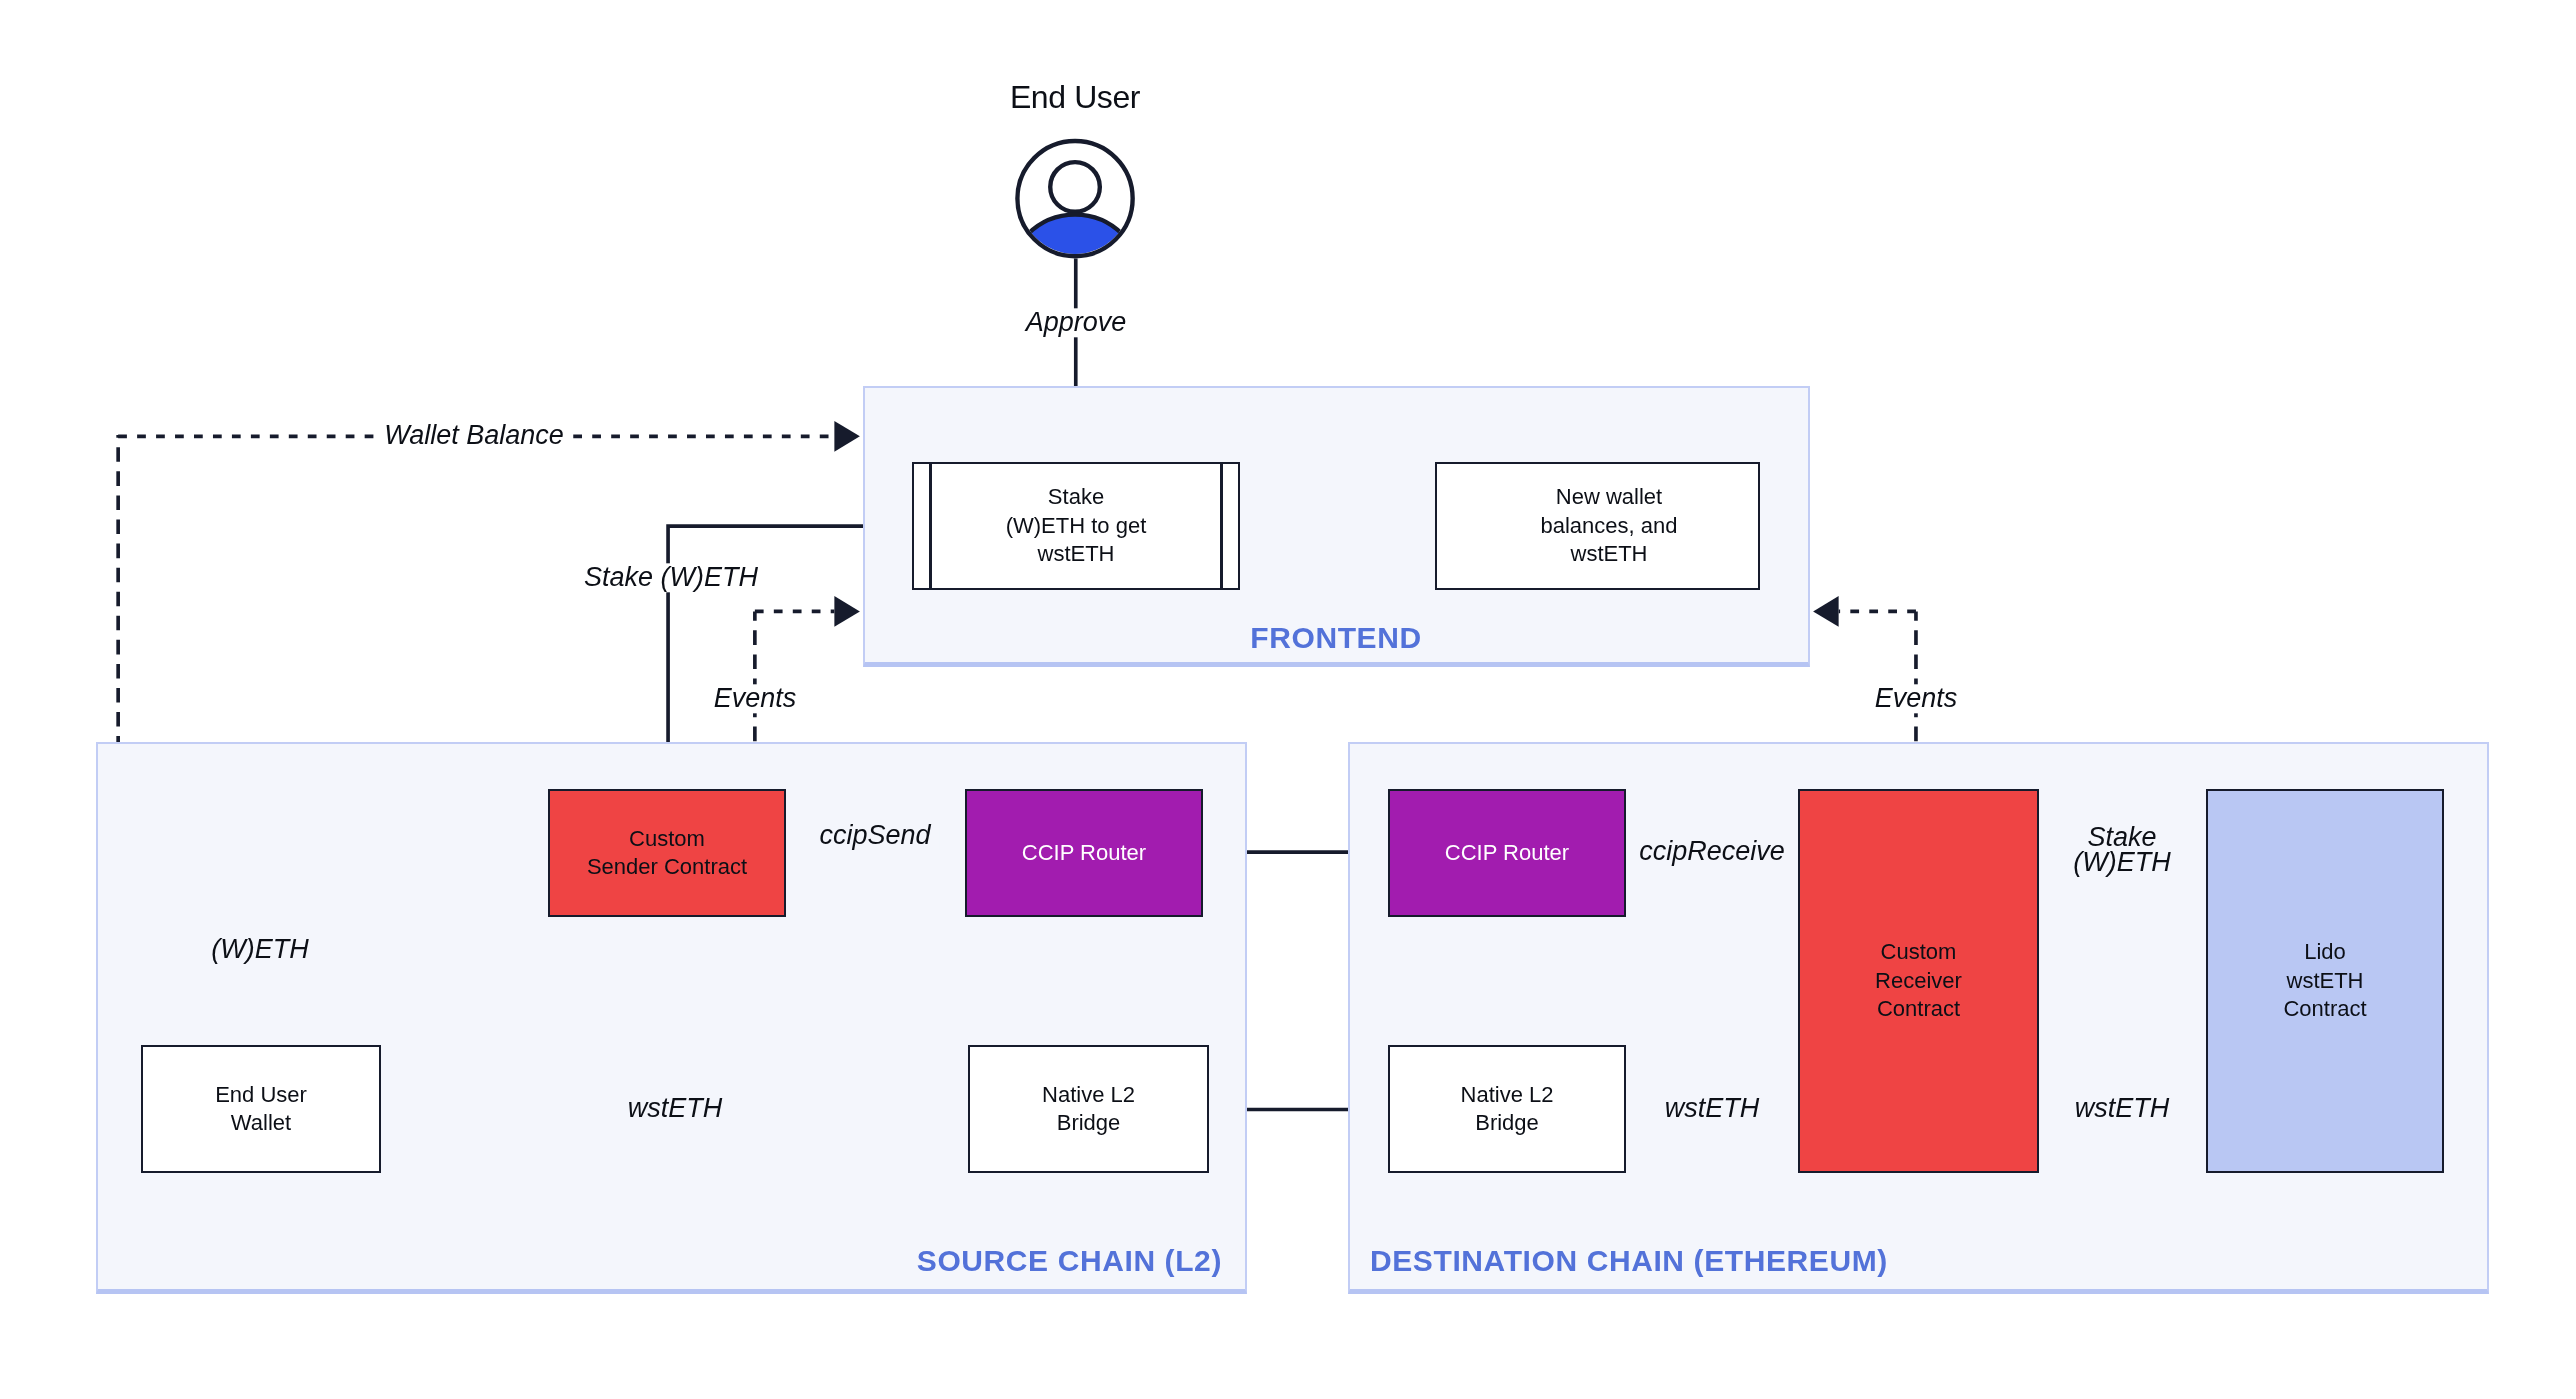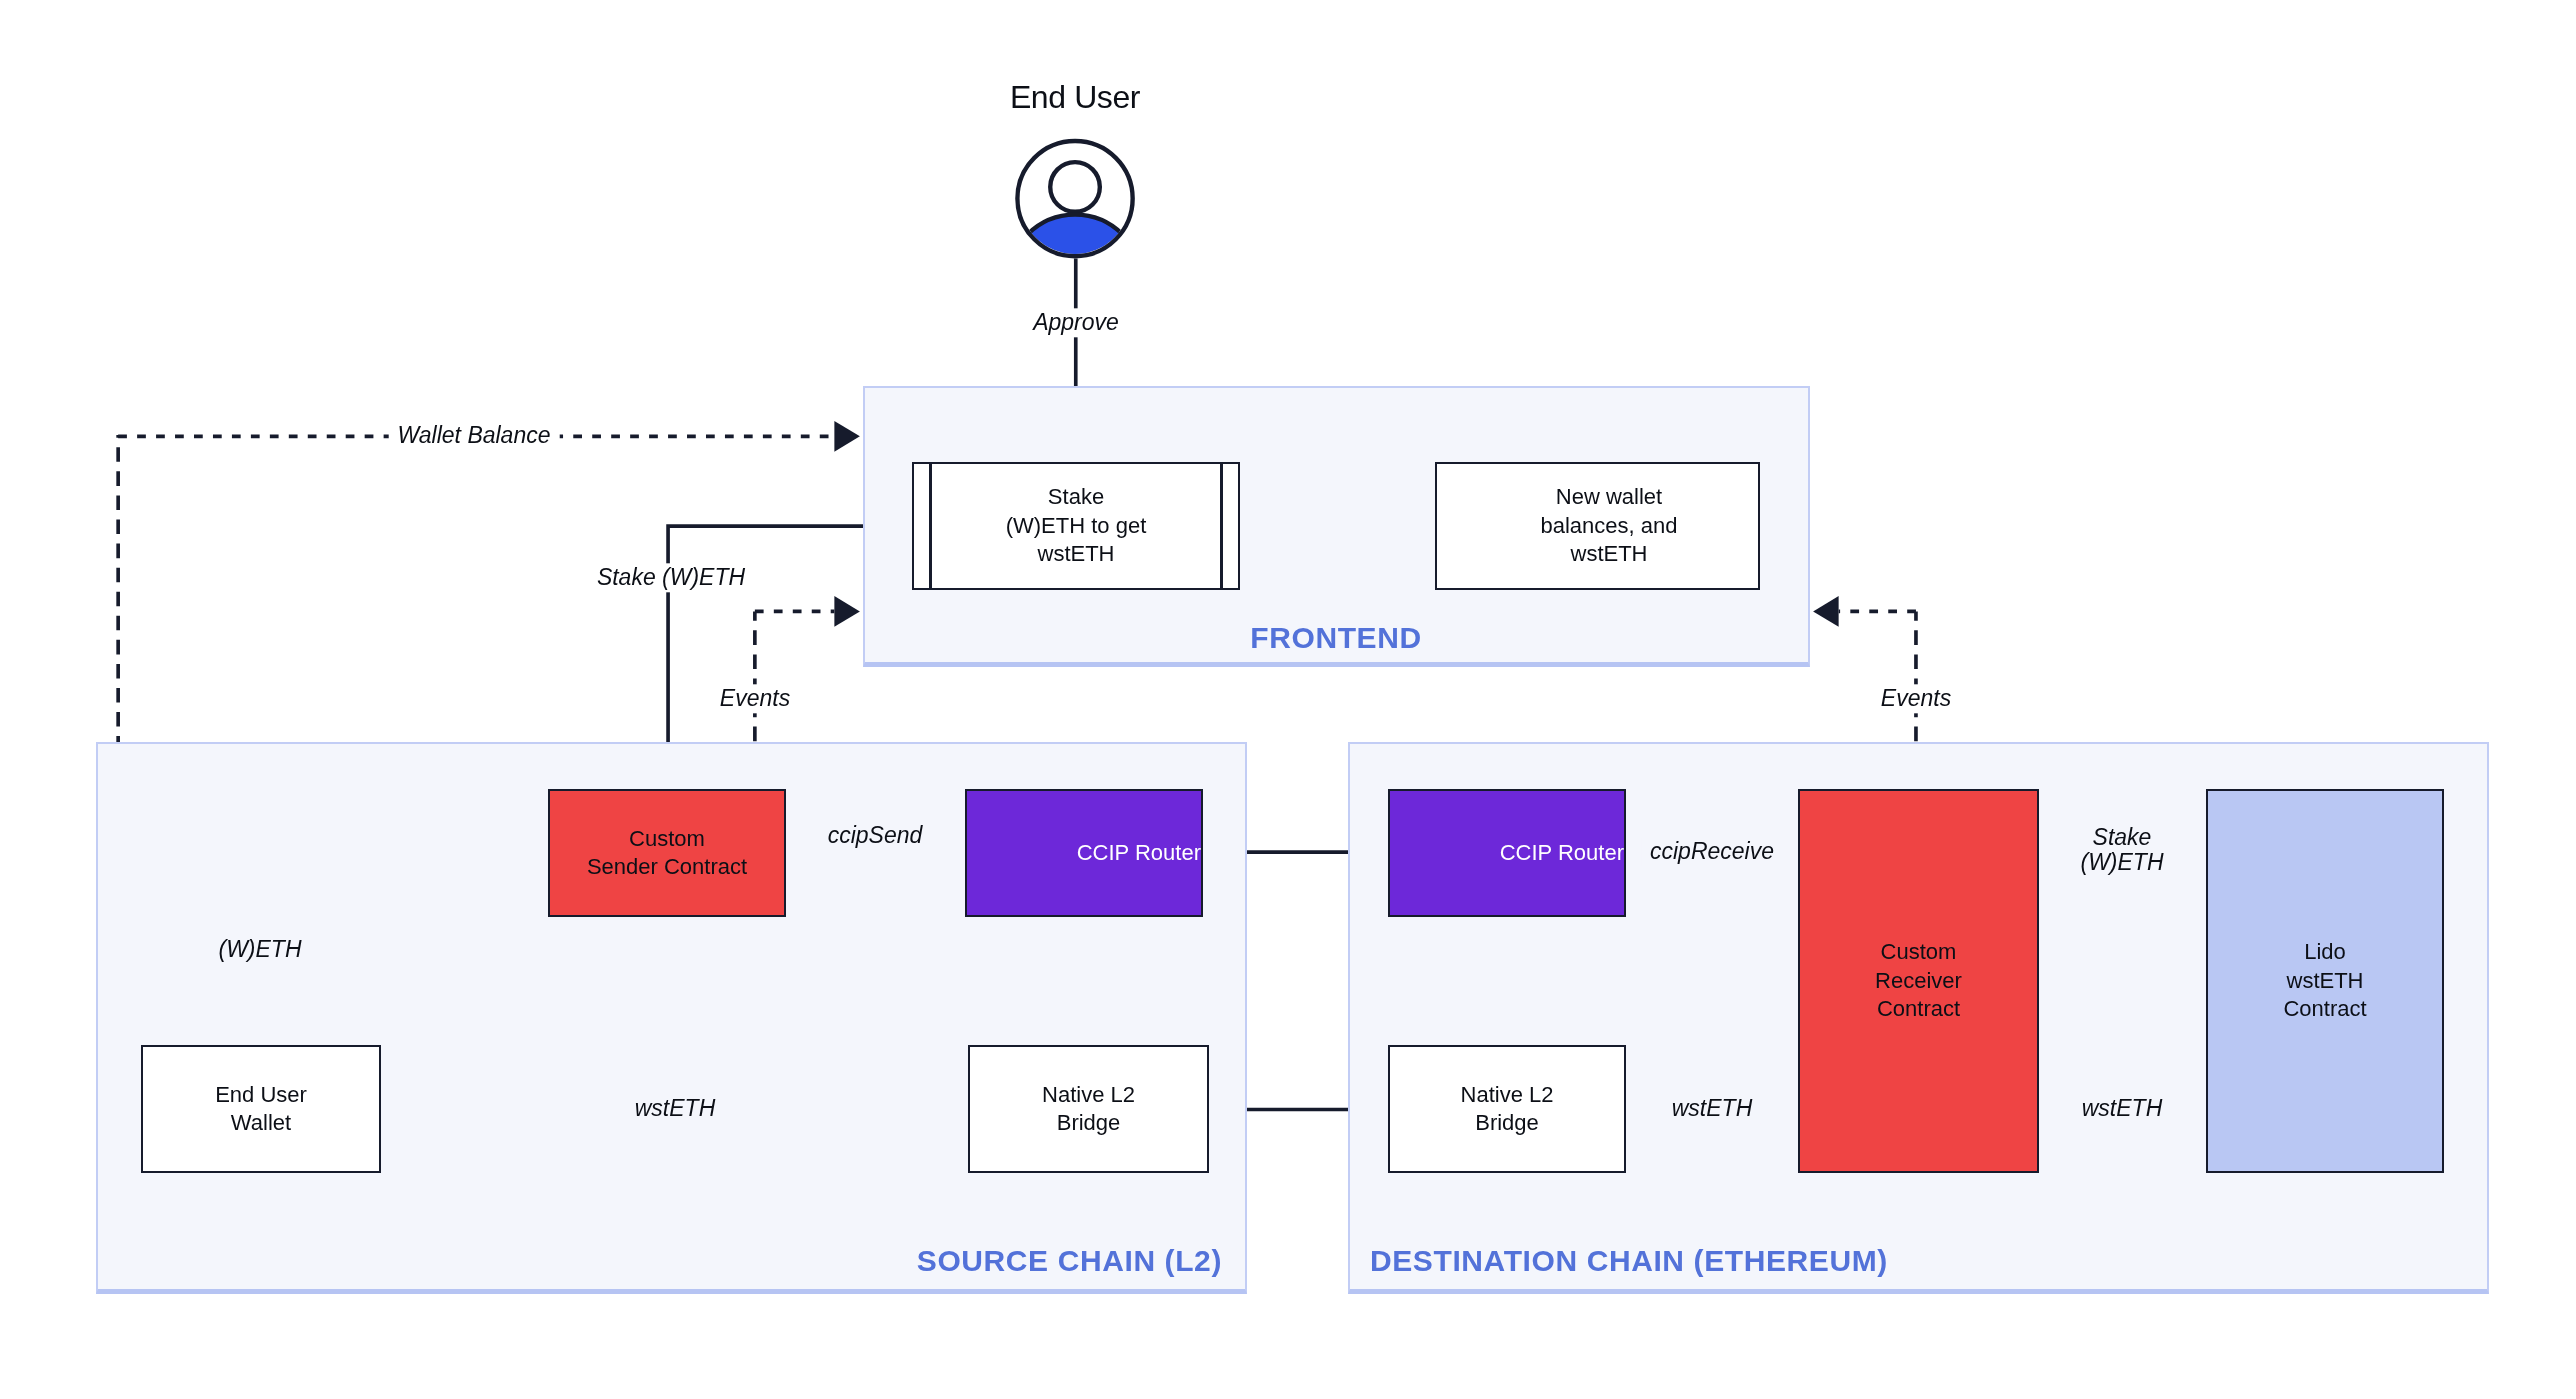--- a/index.html
+++ b/index.html
@@ -39,32 +39,32 @@
     flex-direction:column;
     align-items:center;
     justify-content:center;
     text-align:center;
     font-size:22px;
     font-weight:500;
     line-height:28.4px;
     color:#0c0f16;
   }
   .node.yellow{background:#ef4444;}
-  .node.blue{background:#6d28d9;color:#ffffff;align-items:flex-end;}
+  .node.blue{background:#a21caf;color:#ffffff;}
   .node.lavender{background:#b9c7f3;}
   .sub-bar{
     position:absolute;top:0;bottom:0;width:2.9px;background:#161b2c;
   }
   .sub-bar.left{left:15.3px;}
   .sub-bar.right{right:15.3px;}
   
   .edge-label{
     position:absolute;
     transform:translate(-50%,-50%);
-    font-size:23px;
+    font-size:27px;
     font-style:italic;
     font-weight:500;
     line-height:25px;
     color:#0c0f16;
     white-space:nowrap;
     padding:2.2px 8.8px;
     text-align:center;
   }
   .bg-white{background:#ffffff;}
   .bg-tint{background:#f4f6fc;}

